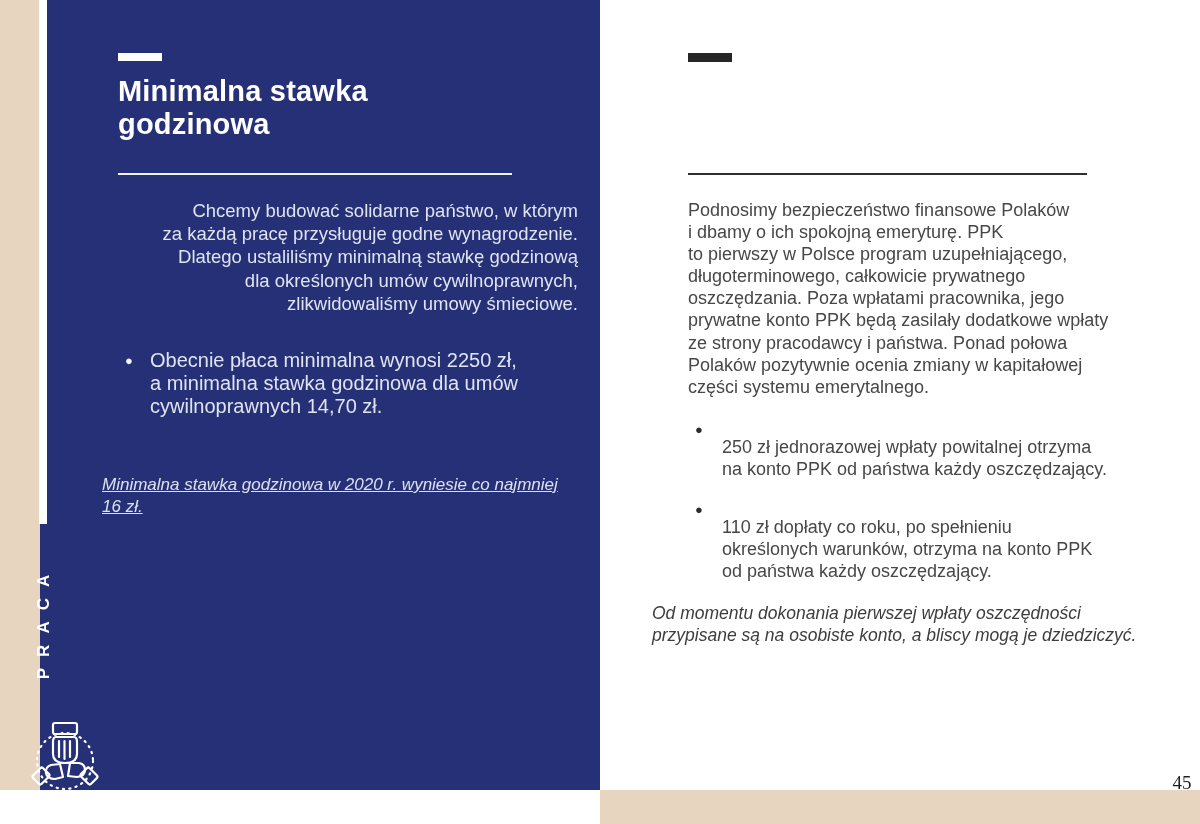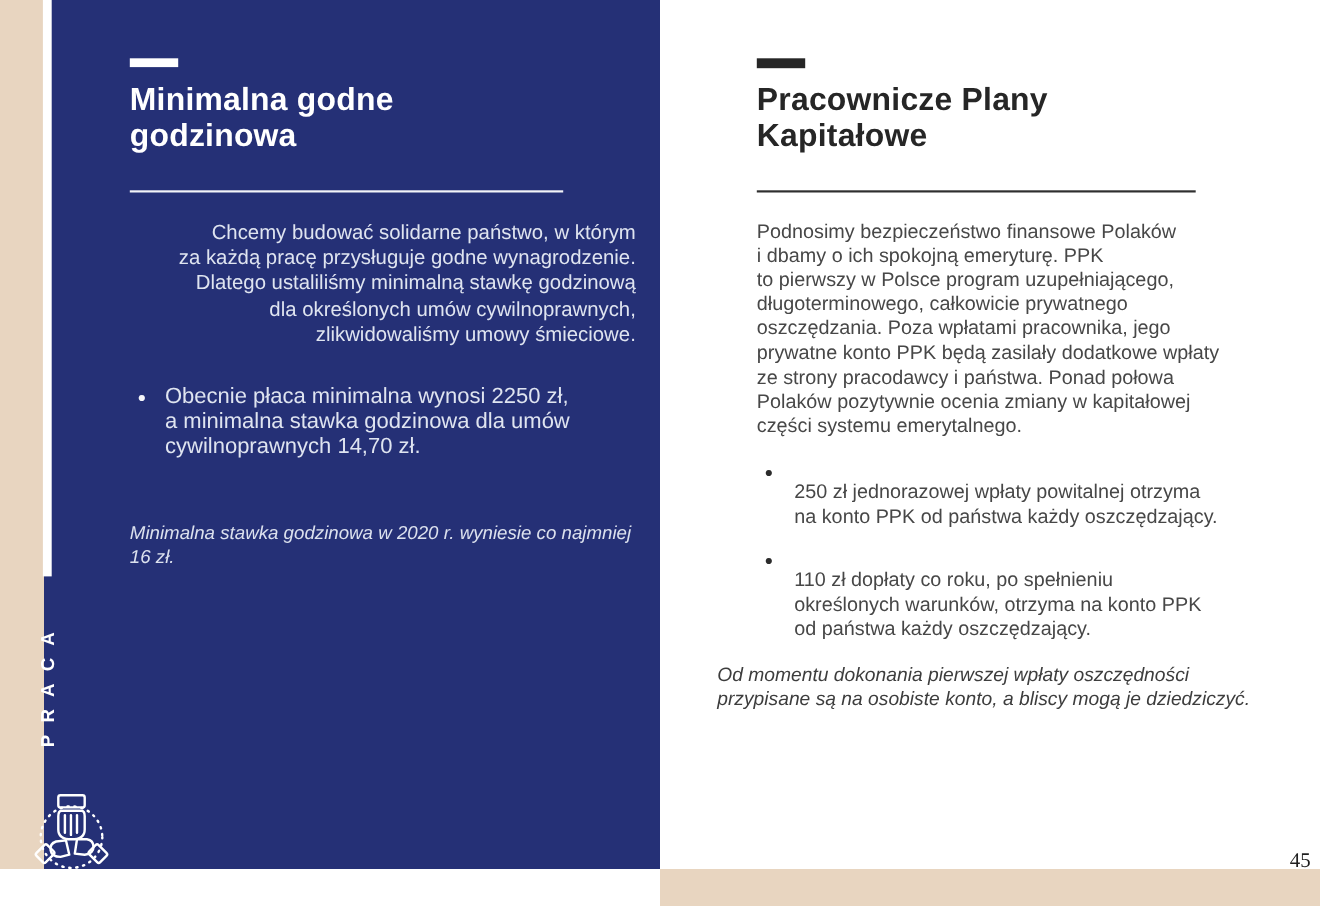--- a/index.html
+++ b/index.html
@@ -45,21 +45,21 @@
   .bullet-dot{flex:0 0 auto;font-size:13px;padding-left:7px;}
   .bullets-left .bullet-dot{width:25px;color:#f5f6fa;line-height:23.2px;}
   .bullets-right .bullet-dot{width:27px;color:#2b2b2b;line-height:22.1px;}
   .bullet-text{flex:1;white-space:pre-line;}
   .bullets-left .bullet-text{color:#dfe4f0;font-size:20px;line-height:23.2px;}
   .bullets-right .bullet-text{color:#474747;font-size:18px;line-height:22.1px;margin-top:17px;}
   .note{
     position:absolute;margin:0;font-style:italic;white-space:pre-line;
     font-size:17px;line-height:22px;
   }
-  .note-left{left:118px;top:474px;width:470px;color:#dce1ee;}
+  .note-left{left:102px;top:474px;width:470px;color:#dce1ee;text-decoration:underline;}
   .note-right{left:652px;top:602px;width:500px;color:#3d3d3d;font-size:17.5px;}
   
   .bottom-band{position:absolute;left:600px;top:790px;width:600px;height:34px;background:#e8d5c0;}
   .page-number{
     position:absolute;left:1150px;top:760px;width:40px;
     font-family:"Liberation Serif","DejaVu Serif",serif;
     font-size:19px;color:#1f1f1f;text-align:center;margin:12px;
   }
 </style>
 </head>
@@ -85,21 +85,21 @@
 
       <path d="M24 46 q-6 2 -5 8 q1 6 9 6 l8 -2 -3 -13 z"></path>
       <rect x="8" y="50" width="12" height="14" rx="2" transform="rotate(45 14 57)"></rect>
 
       <path d="M52 44 q6 1 6 7 q0 6 -8 7 l-9 -1 2 -13 z"></path>
       <rect x="56" y="50" width="12" height="14" rx="2" transform="rotate(-45 62 57)"></rect>
     </svg>
   </span>
 
   <div class="dash dash-left"></div>
-  <h1 class="heading heading-left">Minimalna godne
+  <h1 class="heading heading-left">Minimalna stawka
 godzinowa</h1>
   <div class="rule rule-left"></div>
 
   <p class="body-text intro-left">Chcemy budować solidarne państwo, w którym
 za każdą pracę przysługuje godne wynagrodzenie.
 Dlatego ustaliliśmy minimalną stawkę godzinową
 dla określonych umów cywilnoprawnych,
 zlikwidowaliśmy umowy śmieciowe.</p>
 
   <ul class="bullet-list bullets-left">
@@ -108,22 +108,20 @@
       <span class="bullet-text">Obecnie płaca minimalna wynosi 2250 zł,
 a minimalna stawka godzinowa dla umów
 cywilnoprawnych 14,70 zł.</span>
     </li>
   </ul>
 
   <p class="note note-left">Minimalna stawka godzinowa w 2020 r. wyniesie co najmniej
 16 zł.</p>
 
   <div class="dash dash-right"></div>
-  <h1 class="heading heading-right">Pracownicze Plany
-Kapitałowe</h1>
   <div class="rule rule-right"></div>
 
   <p class="body-text intro-right">Podnosimy bezpieczeństwo finansowe Polaków
 i dbamy o ich spokojną emeryturę. PPK
 to pierwszy w Polsce program uzupełniającego,
 długoterminowego, całkowicie prywatnego
 oszczędzania. Poza wpłatami pracownika, jego
 prywatne konto PPK będą zasilały dodatkowe wpłaty
 ze strony pracodawcy i państwa. Ponad połowa
 Polaków pozytywnie ocenia zmiany w kapitałowej

